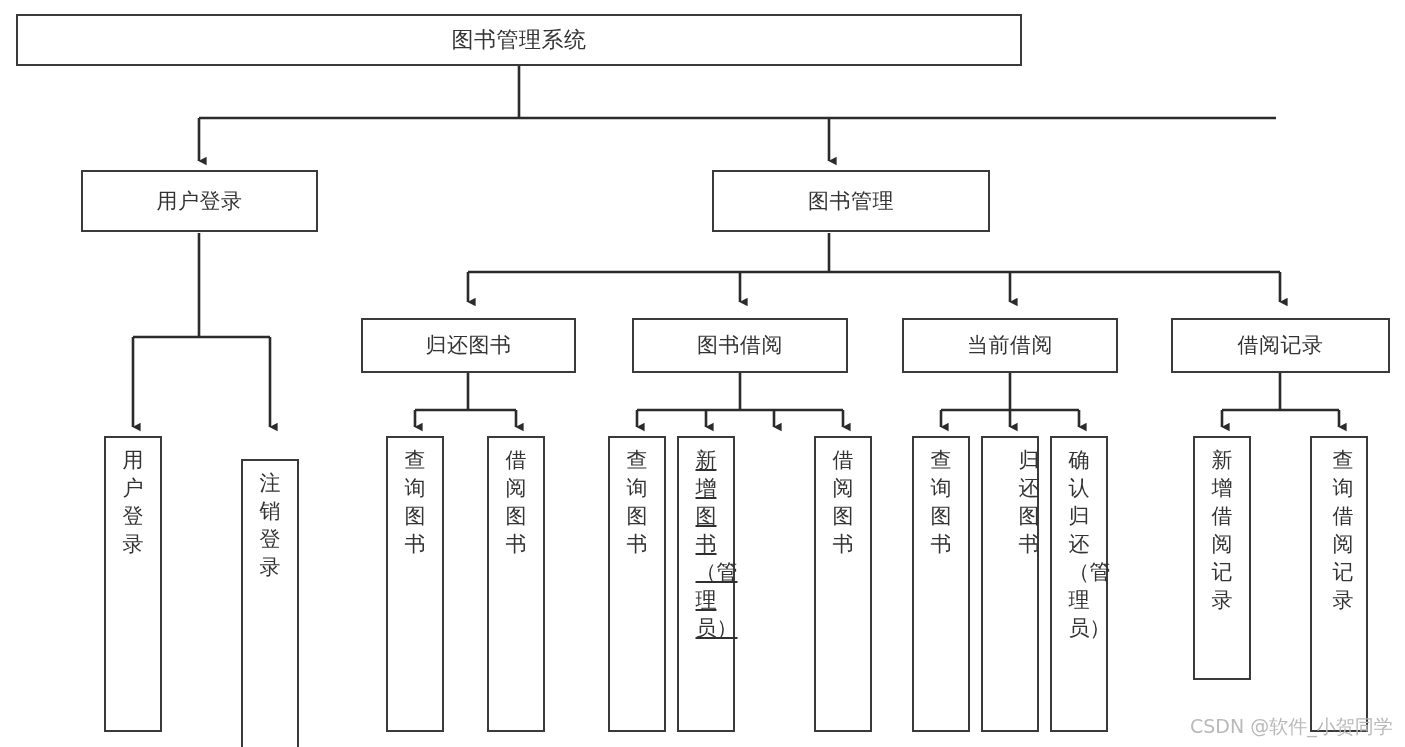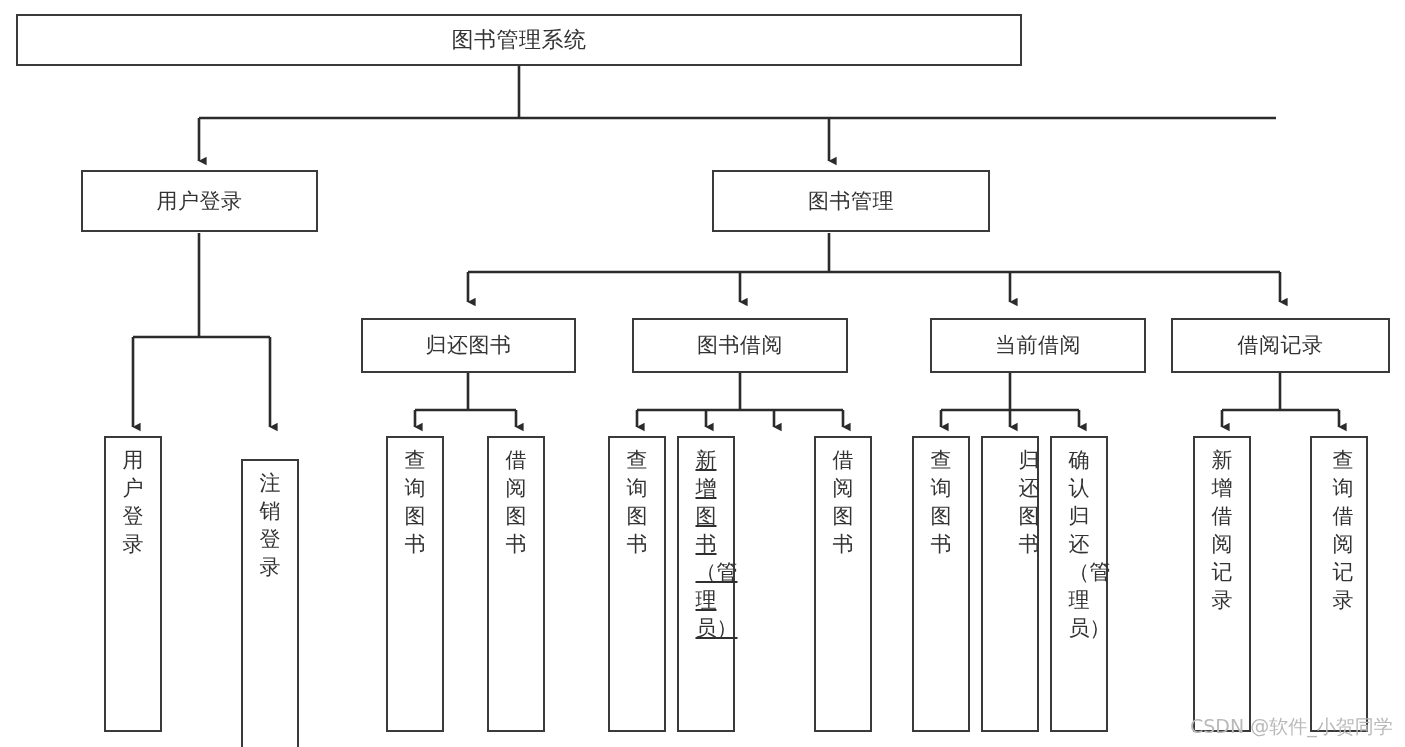--- a/index.html
+++ b/index.html
@@ -146,21 +146,21 @@
   </div>
 
   <div class="node horiz" style="left:361px; top:318px; width:215px; height:55px;">
     <span class="node-label">归还图书</span>
   </div>
 
   <div class="node horiz" style="left:632px; top:318px; width:216px; height:55px;">
     <span class="node-label">图书借阅</span>
   </div>
 
-  <div class="node horiz" style="left:902px; top:318px; width:216px; height:55px;margin-left:28px;">
+  <div class="node horiz" style="left:902px; top:318px; width:216px; height:55px;">
     <span class="node-label">当前借阅</span>
   </div>
 
   <div class="node horiz" style="left:1171px; top:318px; width:219px; height:55px;">
     <span class="node-label">借阅记录</span>
   </div>
 
   <div class="node leaf" style="left:104px; top:436px; width:58px; height:296px;">
     <span class="node-label">用户登录</span>
   </div>
@@ -188,21 +188,21 @@
   <div class="node leaf" style="left:912px; top:436px; width:58px; height:296px;">
     <span class="node-label">查询图书</span>
   </div>
   <div class="node leaf" style="left:981px; top:436px; width:58px; height:296px;padding-left:38px;">
     <span class="node-label">归还图书</span>
   </div>
   <div class="node leaf" style="left:1050px; top:436px; width:58px; height:296px;">
     <span class="node-label">确认归还（管理员）</span>
   </div>
 
-  <div class="node leaf" style="left:1193px; top:436px; width:58px; height:296px;">
+  <div class="node leaf" style="left:1193px; top:436px; width:58px; height:244px;">
     <span class="node-label">新增借阅记录</span>
   </div>
   <div class="node leaf" style="left:1310px; top:436px; width:58px; height:296px;padding-left:8px;">
     <span class="node-label">查询借阅记录</span>
   </div>
 
   <div id="watermark">
     <span>CSDN @软件_小贺同学</span>
   </div>
 

